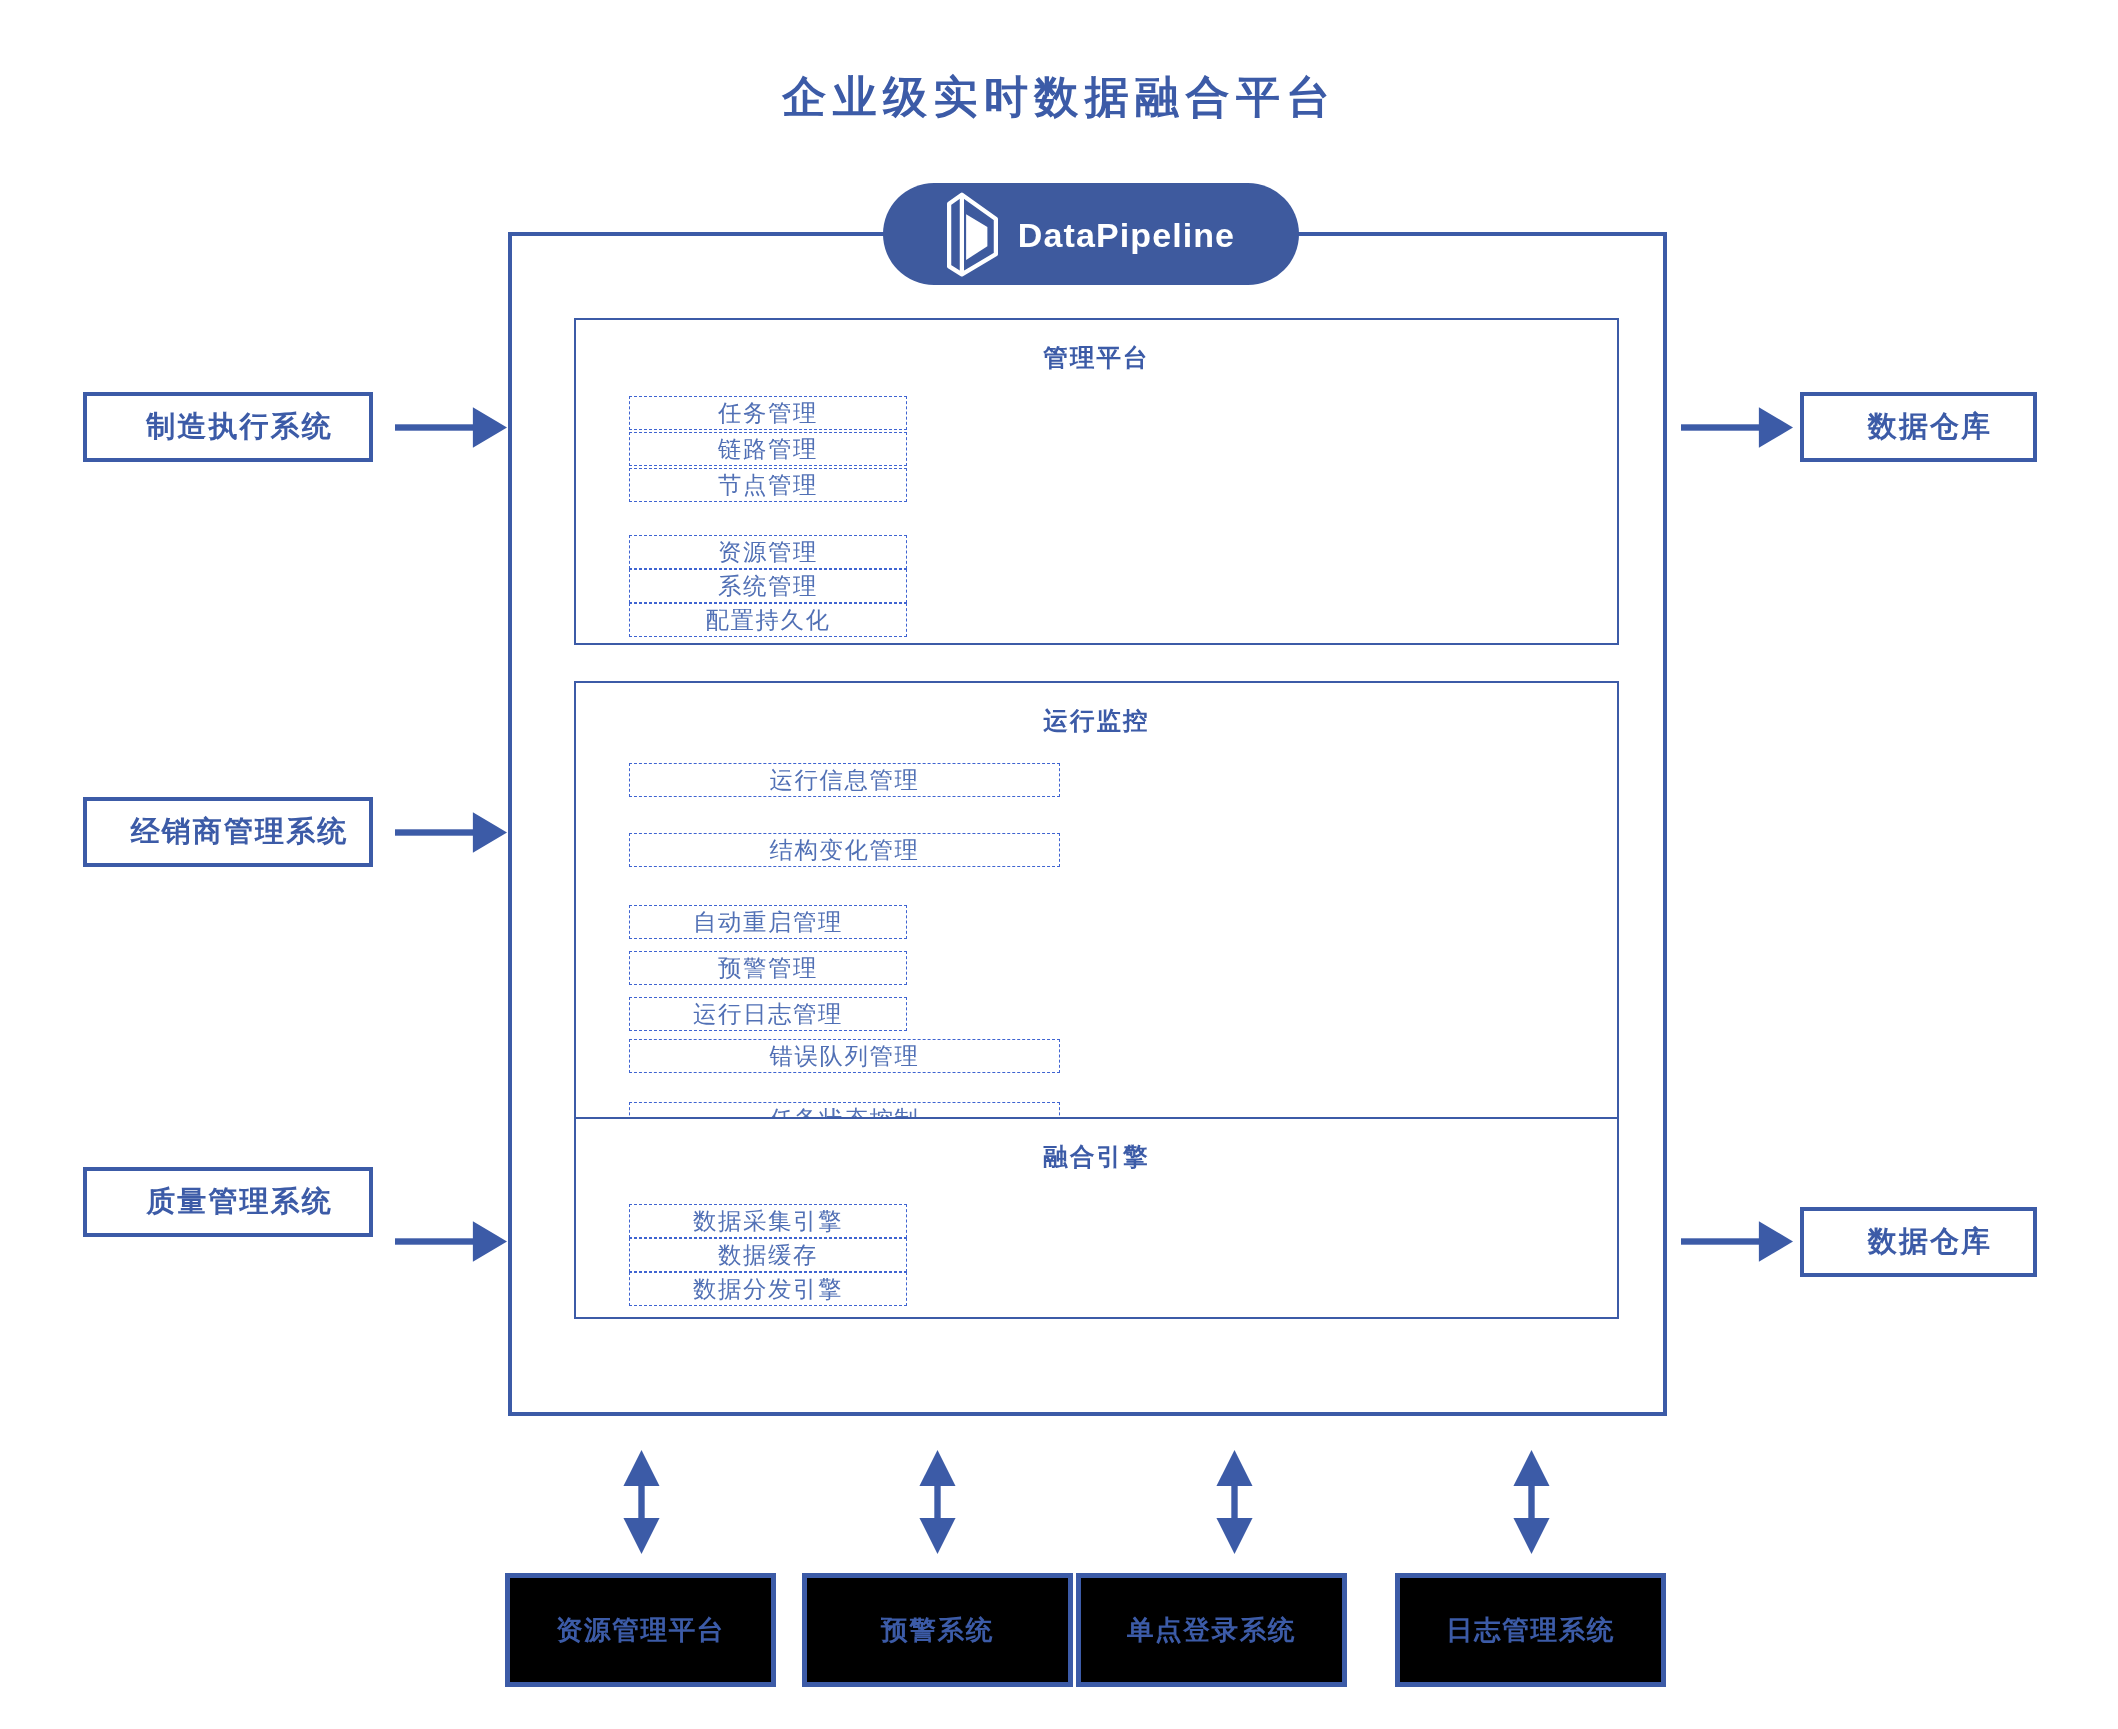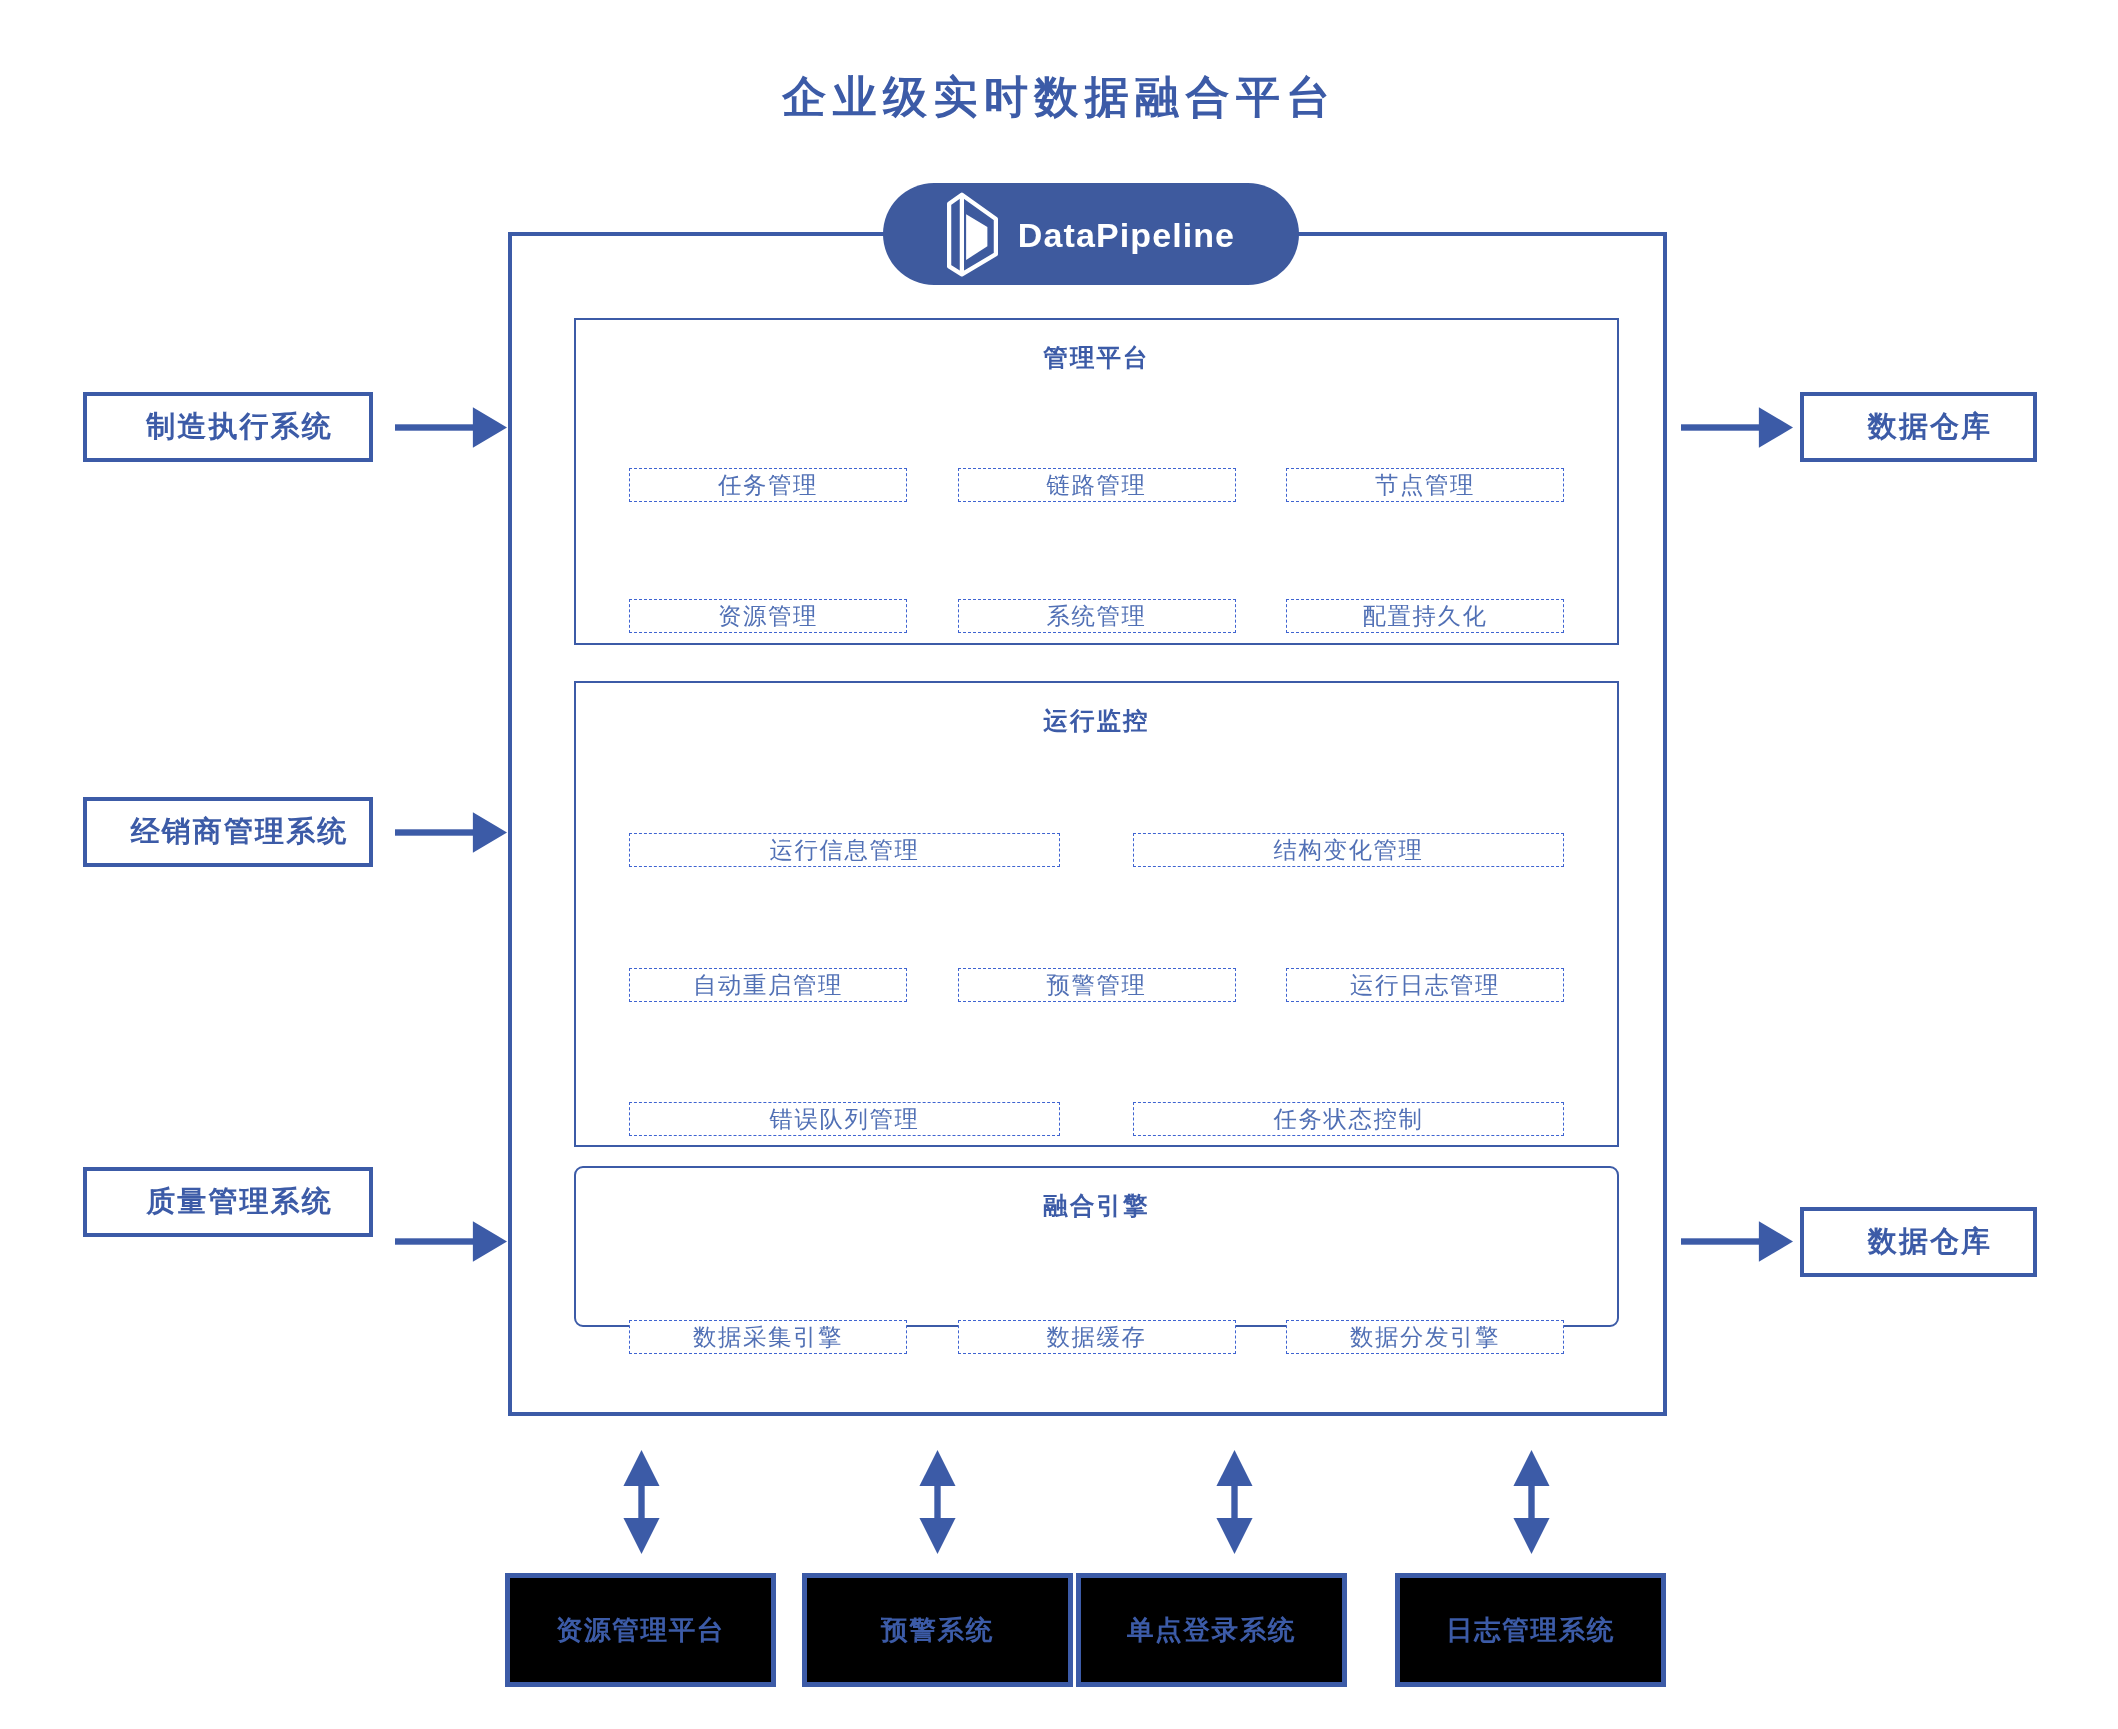--- a/index.html
+++ b/index.html
@@ -46,42 +46,43 @@
   
   .panel{
     position:absolute;left:574px;width:1045px;
     border:2.7px solid var(--primary);background:#ffffff;z-index:2;
   }
   .panel-title{
     margin-top:21px;text-align:center;
     font-size:24.5px;font-weight:700;letter-spacing:2.1px;color:var(--primary);
   }
   .row{
-    display:flex;justify-content:space-between;align-items:flex-end;
+    display:flex;justify-content:space-between;align-items:flex-start;
     padding:0 53px;
+    flex-direction:column;
   }
   .cell{
     border:1.6px dashed var(--dashed);
     display:flex;align-items:center;justify-content:center;
     font-size:23.4px;font-weight:500;color:var(--cell-text);letter-spacing:1.6px;
     background:#ffffff;
   }
   .cell.small{width:278px;}
   .cell.wide{width:431px;}
 
   #panel-mgmt{top:318px;height:327px;}
   #panel-mgmt .row1{margin-top:22px;height:106px;}
   #panel-mgmt .row2{margin-top:33px;height:98px;}
 
   #panel-monitor{top:681px;height:466px;}
   #panel-monitor .row1{margin-top:25.5px;height:104px;}
   #panel-monitor .row2{margin-top:38px;height:97px;gap:12px;}
   #panel-monitor .row3{margin-top:37px;height:97px;}
 
-  #panel-engine{top:1166px;height:161px;border-radius:9px;}
+  #panel-engine{top:1117px;height:202px;}
   #panel-engine .row1{margin-top:31px;height:101px;}
 
   
   .side-box{
     position:absolute;border:4.8px solid var(--primary);background:#ffffff;
     display:flex;align-items:center;justify-content:center;
     font-size:29px;font-weight:700;letter-spacing:2.1px;color:var(--primary);padding-left:23px;
   }
   .src{left:83px;width:290px;height:70px;}
   #src-1{top:392px;}

